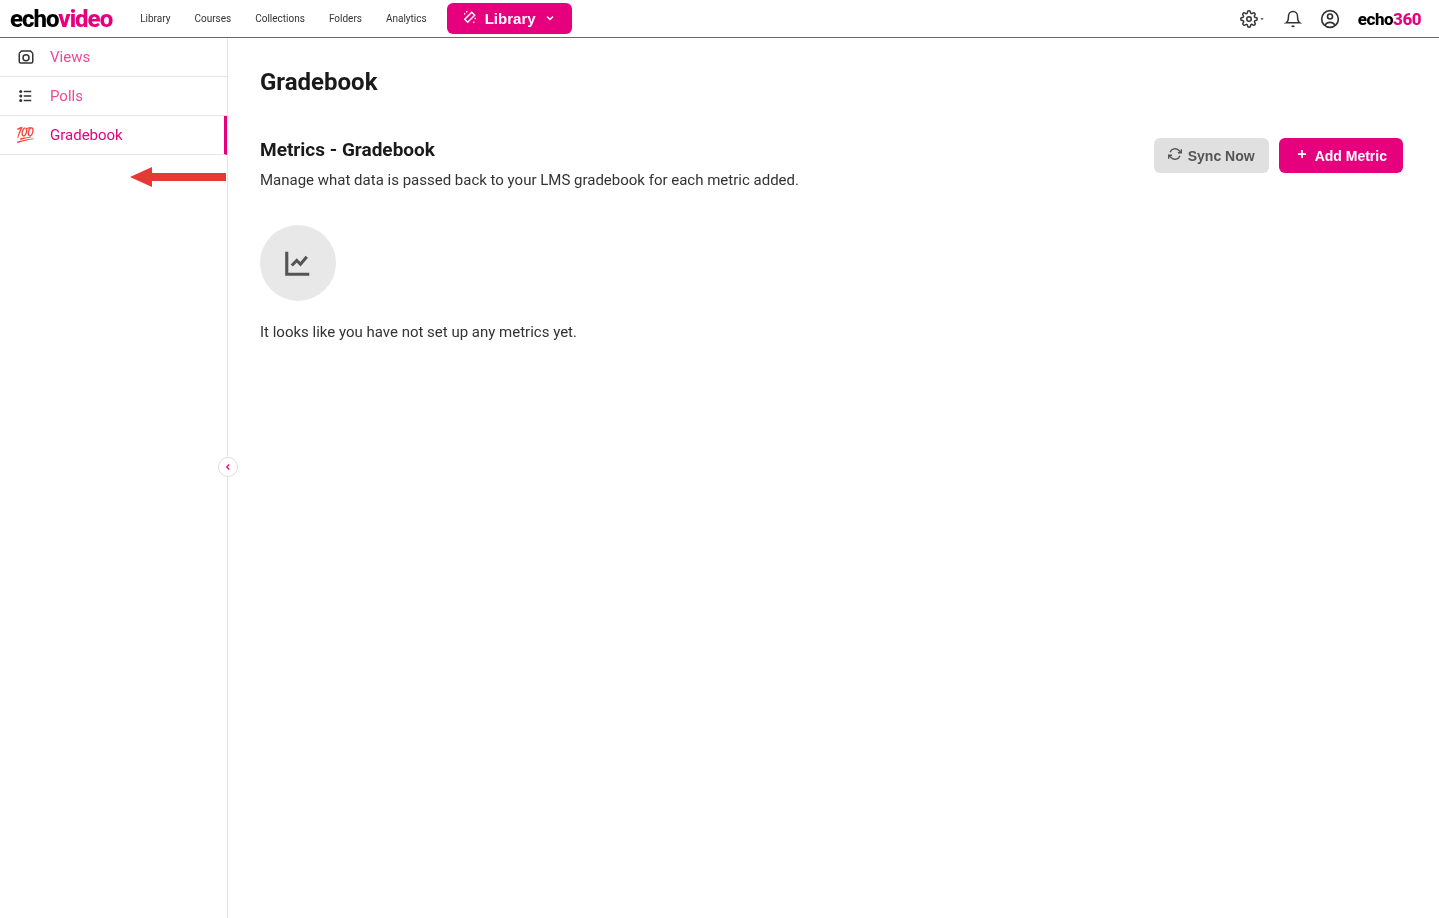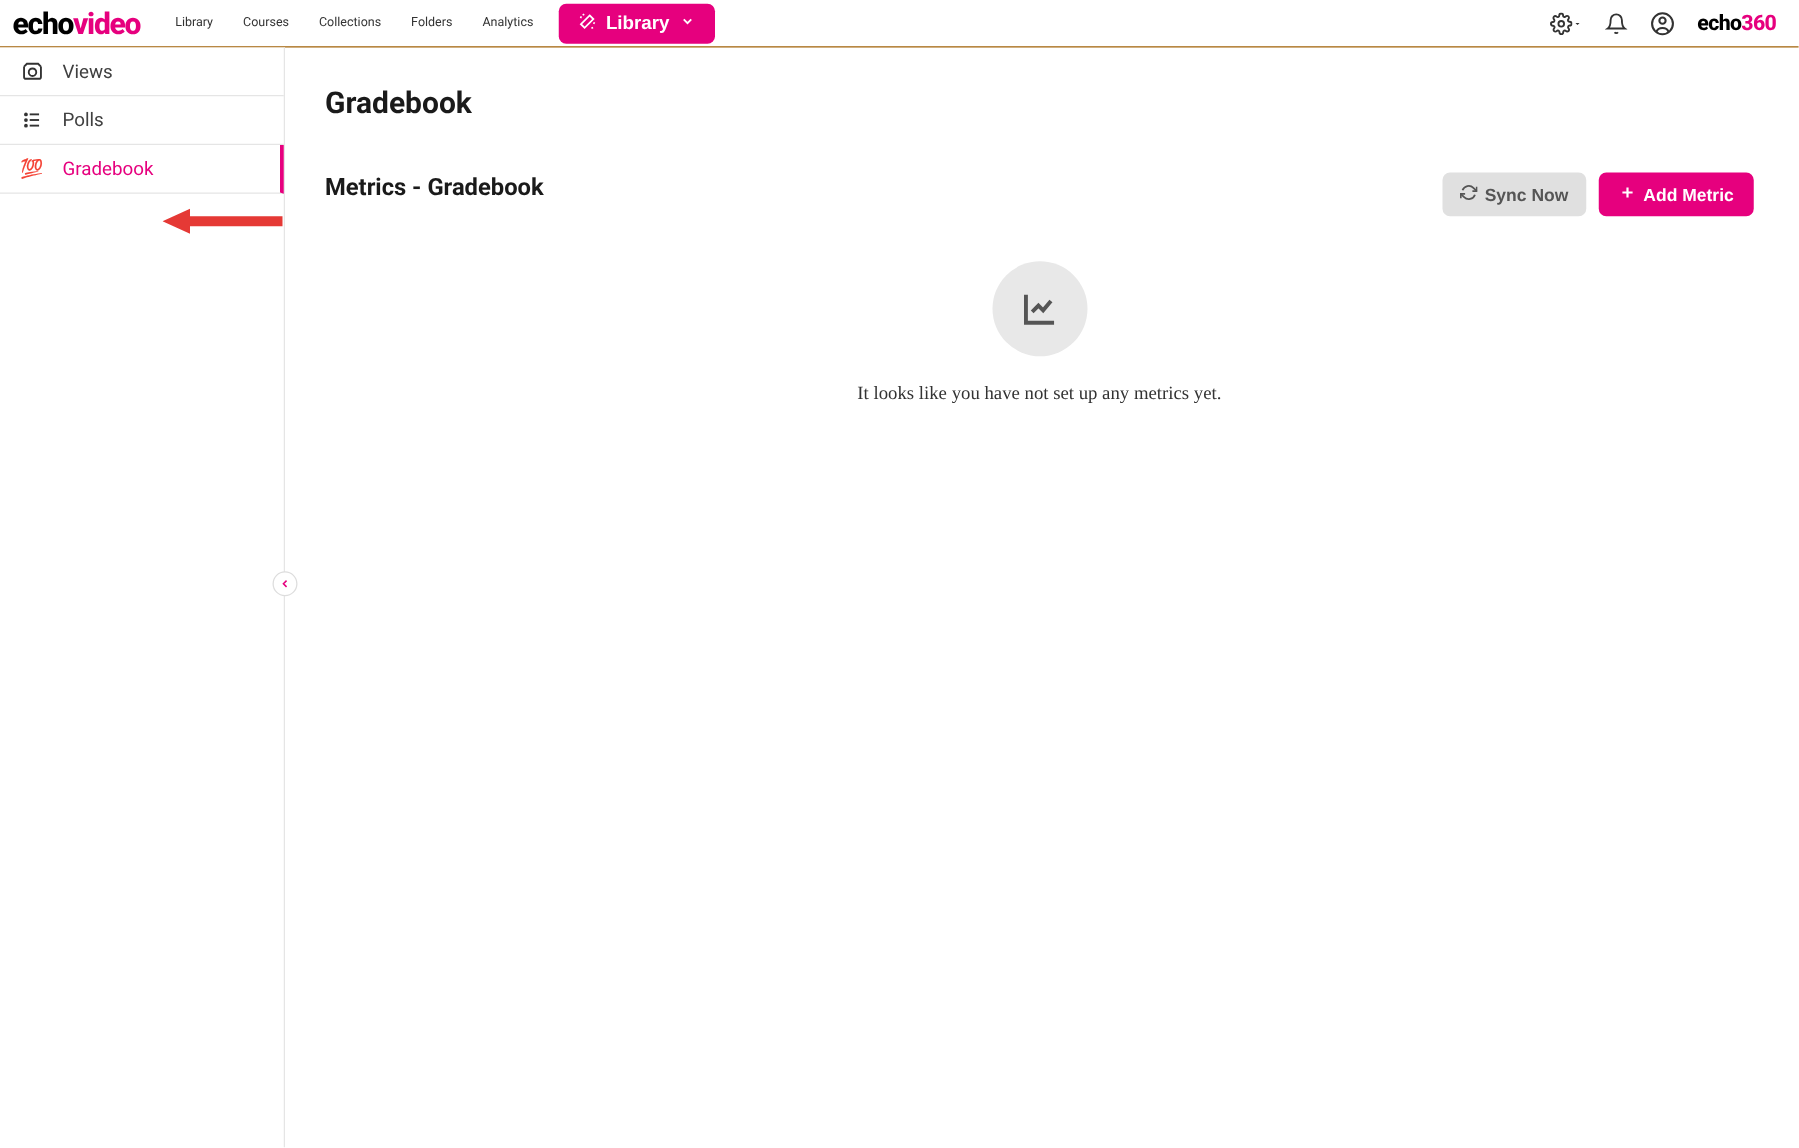--- a/index.html
+++ b/index.html
@@ -17,21 +17,21 @@
     .spacer { flex: 1; }
     .header-icons { display: flex; align-items: center; gap: 18px; }
     .header-icon { cursor: pointer; color: #333; display: flex; align-items: center; }
     .small-logo { font-size: 17px; font-weight: 800; letter-spacing: -0.5px; }
     .small-logo .black { color: #000; }
     .small-logo .pink { color: #e6007e; }
 
     
     .body { display: flex; flex: 1; position: relative; }
     .sidebar { width: 228px; border-right: 1px solid #e5e5e5; background: #fff; }
-    .sidebar-item { display: flex; align-items: center; gap: 14px; padding: 10px 16px; border-bottom: 1px solid #e5e5e5; cursor: pointer; font-size: 15px; color: #404040; }
+    .sidebar-item { display: flex; align-items: center; gap: 14px; padding: 10px 16px; border-bottom: 1px solid #e5e5e5; cursor: pointer; font-size: 15px; color: #ec4899; }
     .sidebar-item.active { color: #e6007e; border-right: 3px solid #e6007e; }
     .sidebar-item .icon { width: 20px; display: flex; justify-content: center; font-size: 15px; }
     .sidebar-item.active .icon { color: #e6007e; }
     .emoji-100 { font-size: 15px; }
 
     .collapse-handle { position: absolute; left: 218px; top: 419px; width: 20px; height: 20px; border: 1px solid #ddd; border-radius: 50%; background: #fff; display: flex; align-items: center; justify-content: center; cursor: pointer; z-index: 5; }
     .collapse-handle svg { stroke: #e6007e; }
 
     
     .arrow-annot { position: absolute; left: 130px; top: 127px; z-index: 4; }
@@ -40,21 +40,21 @@
     .main { flex: 1; padding: 30px 36px 0 32px; }
     .page-title { font-size: 24px; font-weight: 700; margin-bottom: 42px; color: #1a1a1a; }
     .metrics-row { display: flex; align-items: flex-start; justify-content: space-between; margin-bottom: 8px; }
     .metrics-left {}
     .metrics-heading { font-size: 19px; font-weight: 700; color: #1a1a1a; margin-bottom: 10px; }
     .metrics-desc { font-size: 15px; color: #333; }
     .metrics-actions { display: flex; gap: 10px; }
     .btn-sync { background: #e0e0e0; color: #555; border: none; border-radius: 6px; padding: 9px 14px; font-size: 14px; font-weight: 600; display: flex; align-items: center; gap: 6px; cursor: pointer; }
     .btn-add { background: #e6007e; color: #fff; border: none; border-radius: 6px; padding: 8px 16px; font-size: 14px; font-weight: 600; display: flex; align-items: center; gap: 6px; cursor: pointer; }
 
-    .empty-state { text-align: center; margin-top: 36px; font-family: Liberation Serif, serif; }
+    .empty-state { text-align: left; margin-top: 36px; }
     .empty-circle { width: 76px; height: 76px; background: #e8e8e8; border-radius: 50%; display: inline-flex; align-items: center; justify-content: center; margin-bottom: 22px; }
     .empty-text { font-size: 15px; color: #333; }
   </style>
 </head>
 <body>
 
 <div class="app">
 
   <div class="header">
     <div class="logo">
@@ -154,20 +154,21 @@
           <path d="M15 18l-6-6 6-6"></path>
         </svg>
     </div>
 
     <div class="main">
       <h1 class="page-title">Gradebook</h1>
 
       <div class="metrics-row">
         <div class="metrics-left">
           <div class="metrics-heading">Metrics - Gradebook</div>
+          <div class="metrics-desc">Manage what data is passed back to your LMS gradebook for each metric added.</div>
         </div>
         <div class="metrics-actions">
           <button class="btn-sync">
             <span>
               <svg width="14" height="14" viewBox="0 0 24 24" fill="none" stroke="#555" stroke-width="2.5">
                   <path d="M23 4v6h-6M1 20v-6h6"></path>
                   <path d="M3.51 9a9 9 0 0 1 14.85-3.36L23 10M1 14l4.64 4.36A9 9 0 0 0 20.49 15"></path>
                 </svg>
             </span>
             <span>Sync Now</span>

